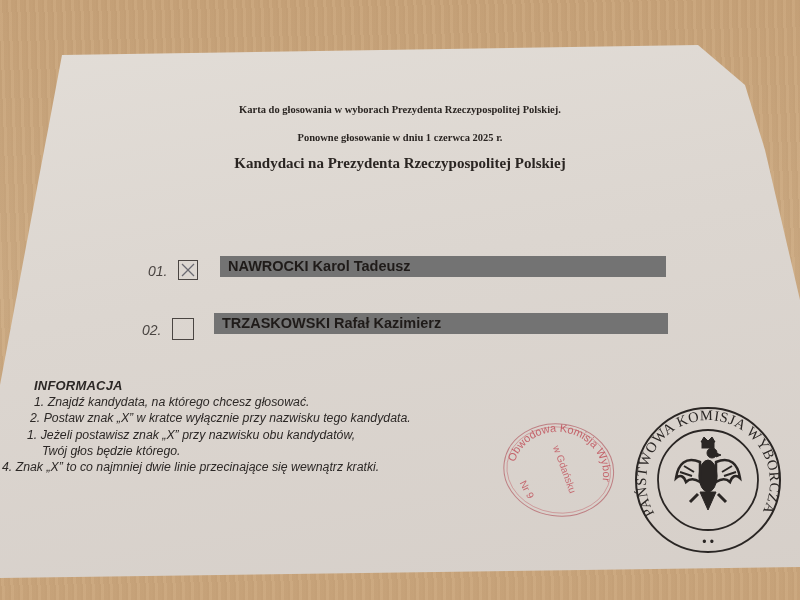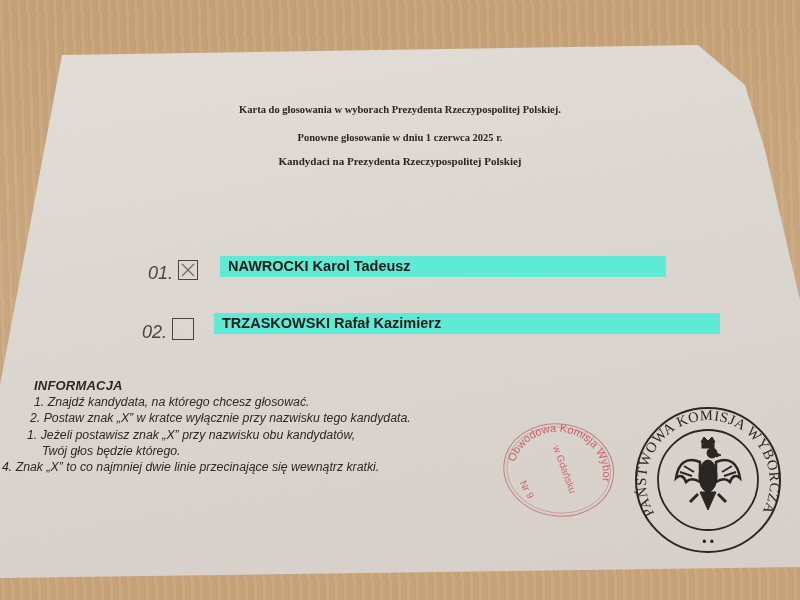--- a/index.html
+++ b/index.html
@@ -16,31 +16,31 @@
     background: linear-gradient(170deg, #e3ded8 0%, #dcd6d0 45%, #d6cfc9 100%);
     clip-path: polygon(62px 55px, 698px 45px, 745px 85px, 765px 150px, 800px 300px, 800px 567px, 0px 578px, 0px 385px);
   }
   .heading {
     position: absolute; left: 190px; width: 420px; text-align: center;
     font-family: "Liberation Serif", serif; font-weight: bold; color: #2a2522;
     font-size: 10.5px; white-space: nowrap;
   }
   .h1 { top: 104px; }
   .h2 { top: 132px; }
-  .h3 { top: 155px; font-size: 11px; }
+  .h3 { top: 155px; font-size: 15px; }
   .cand-num {
-    position: absolute; font-style: italic; color: #4a4542; font-size: 18px;
+    position: absolute; font-style: italic; color: #4a4542; font-size: 14px;
   }
   .cand-box {
     position: absolute; width: 20px; height: 20px; border: 1.6px solid #4a4542;
     box-sizing: border-box; background: transparent;
   }
   .cand-box svg { position: absolute; left: 0; top: 0; }
   .cand-bar {
-    position: absolute; background: #5eead4; height: 21px; text-align: center;
+    position: absolute; background: #737373; height: 21px; text-align: center;
   }
   .cand-name {
     position: absolute; font-weight: bold; font-size: 14.5px; color: #1f1b19;
     white-space: nowrap; left: 8px; top: 2px;
   }
   .cand-name .given { font-weight: bold; }
 
   .info {
     position: absolute; left: 22px; top: 378px; color: #2c2826;
     font-style: italic; font-size: 12.3px; line-height: 16.2px;
@@ -76,21 +76,21 @@
     <span class="cand-name">
       <span>NAWROCKI</span>
       <span class="given">Karol Tadeusz</span>
     </span>
   </div>
 </div>
 
 <div>
   <span class="cand-num" style="left:142px;top:322px;">02.</span>
   <div class="cand-box" style="left:172px;top:318px;width:22px;height:22px;"></div>
-  <div class="cand-bar" style="left:214px;top:313px;width:506px;">
+  <div class="cand-bar" style="left:214px;top:313px;width:454px;">
     <span class="cand-name">
       <span>TRZASKOWSKI</span>
       <span class="given">Rafał Kazimierz</span>
     </span>
   </div>
 </div>
 
 <div class="info">
   <div class="info-title">INFORMACJA</div>
   <div class="info-line" style="margin-left:12px">

